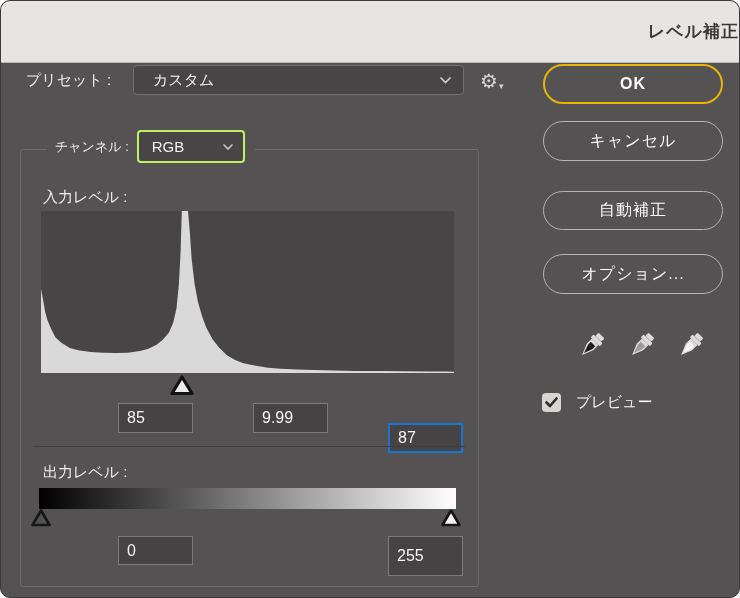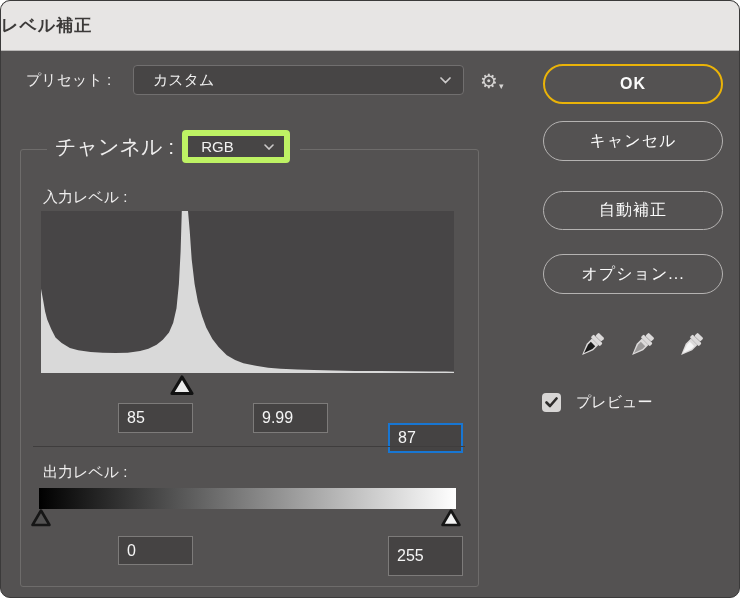--- a/index.html
+++ b/index.html
@@ -3,23 +3,23 @@
 <meta charset="utf-8">
 <style>
   html,body{margin:0;padding:0;background:#ffffff;}
   *{box-sizing:border-box;font-family:"Liberation Sans","DejaVu Sans",sans-serif;}
   .window{
     position:relative;width:740px;height:598px;margin:0 auto;
     background:#545252;border-radius:10px;overflow:hidden;
     border:1px solid #3b3a3a;
   }
   .titlebar{
-    position:absolute;left:0;top:0;width:100%;height:50px;
+    position:absolute;left:0;top:0;width:100%;height:62px;
     background:#e7e5e4;border-bottom:1px solid #b9b7b6;
-    display:flex;align-items:center;justify-content:flex-start;
+    display:flex;align-items:center;justify-content:flex-end;
   }
   .titlebar .title{font-size:17px;font-weight:bold;color:#3c3a39;letter-spacing:1px;}
 
   .label{position:absolute;color:#efeeee;font-size:15px;line-height:30px;white-space:nowrap;}
 
   .select{
     position:absolute;height:30px;background:#474545;border:1px solid #716f6f;
     border-radius:4px;color:#f1f1f1;font-size:15px;display:flex;align-items:center;
     padding:0 12px 0 19px;cursor:default;
   }
@@ -49,22 +49,22 @@
   .preview-label{position:absolute;left:575px;top:387px;color:#f3f2f2;font-size:15px;line-height:28px;}
 
   .groupbox{
     position:absolute;left:19px;top:148px;width:459px;height:438px;
     border:1px solid #6e6c6b;border-radius:3px;
   }
   .legend{
     position:absolute;left:26px;top:-20px;height:33px;background:#545252;
     display:flex;align-items:center;padding:0 10px 0 8px;
   }
-  .legend .label-inline{color:#efeeee;font-size:21px;margin-right:8px;white-space:nowrap;}
-  .channel-select{position:relative;width:108px;height:33px;background:#474545;border:6px solid #bef264;
+  .legend .label-inline{color:#efeeee;font-size:13px;margin-right:8px;white-space:nowrap;}
+  .channel-select{position:relative;width:108px;height:33px;background:#474545;border:2px solid #bef264;
     border-radius:4px;color:#f1f1f1;font-size:15px;display:flex;align-items:center;padding:0 10px 0 13px;cursor:default;}
   .channel-select .chev{margin-left:auto;}
 
   .histogram{
     position:absolute;left:40px;top:210px;width:413px;height:162px;background:#474546;
   }
   .histogram svg{display:block;}
 
   .slider-handle{position:absolute;width:26px;height:23px;cursor:default;}
   .field{

